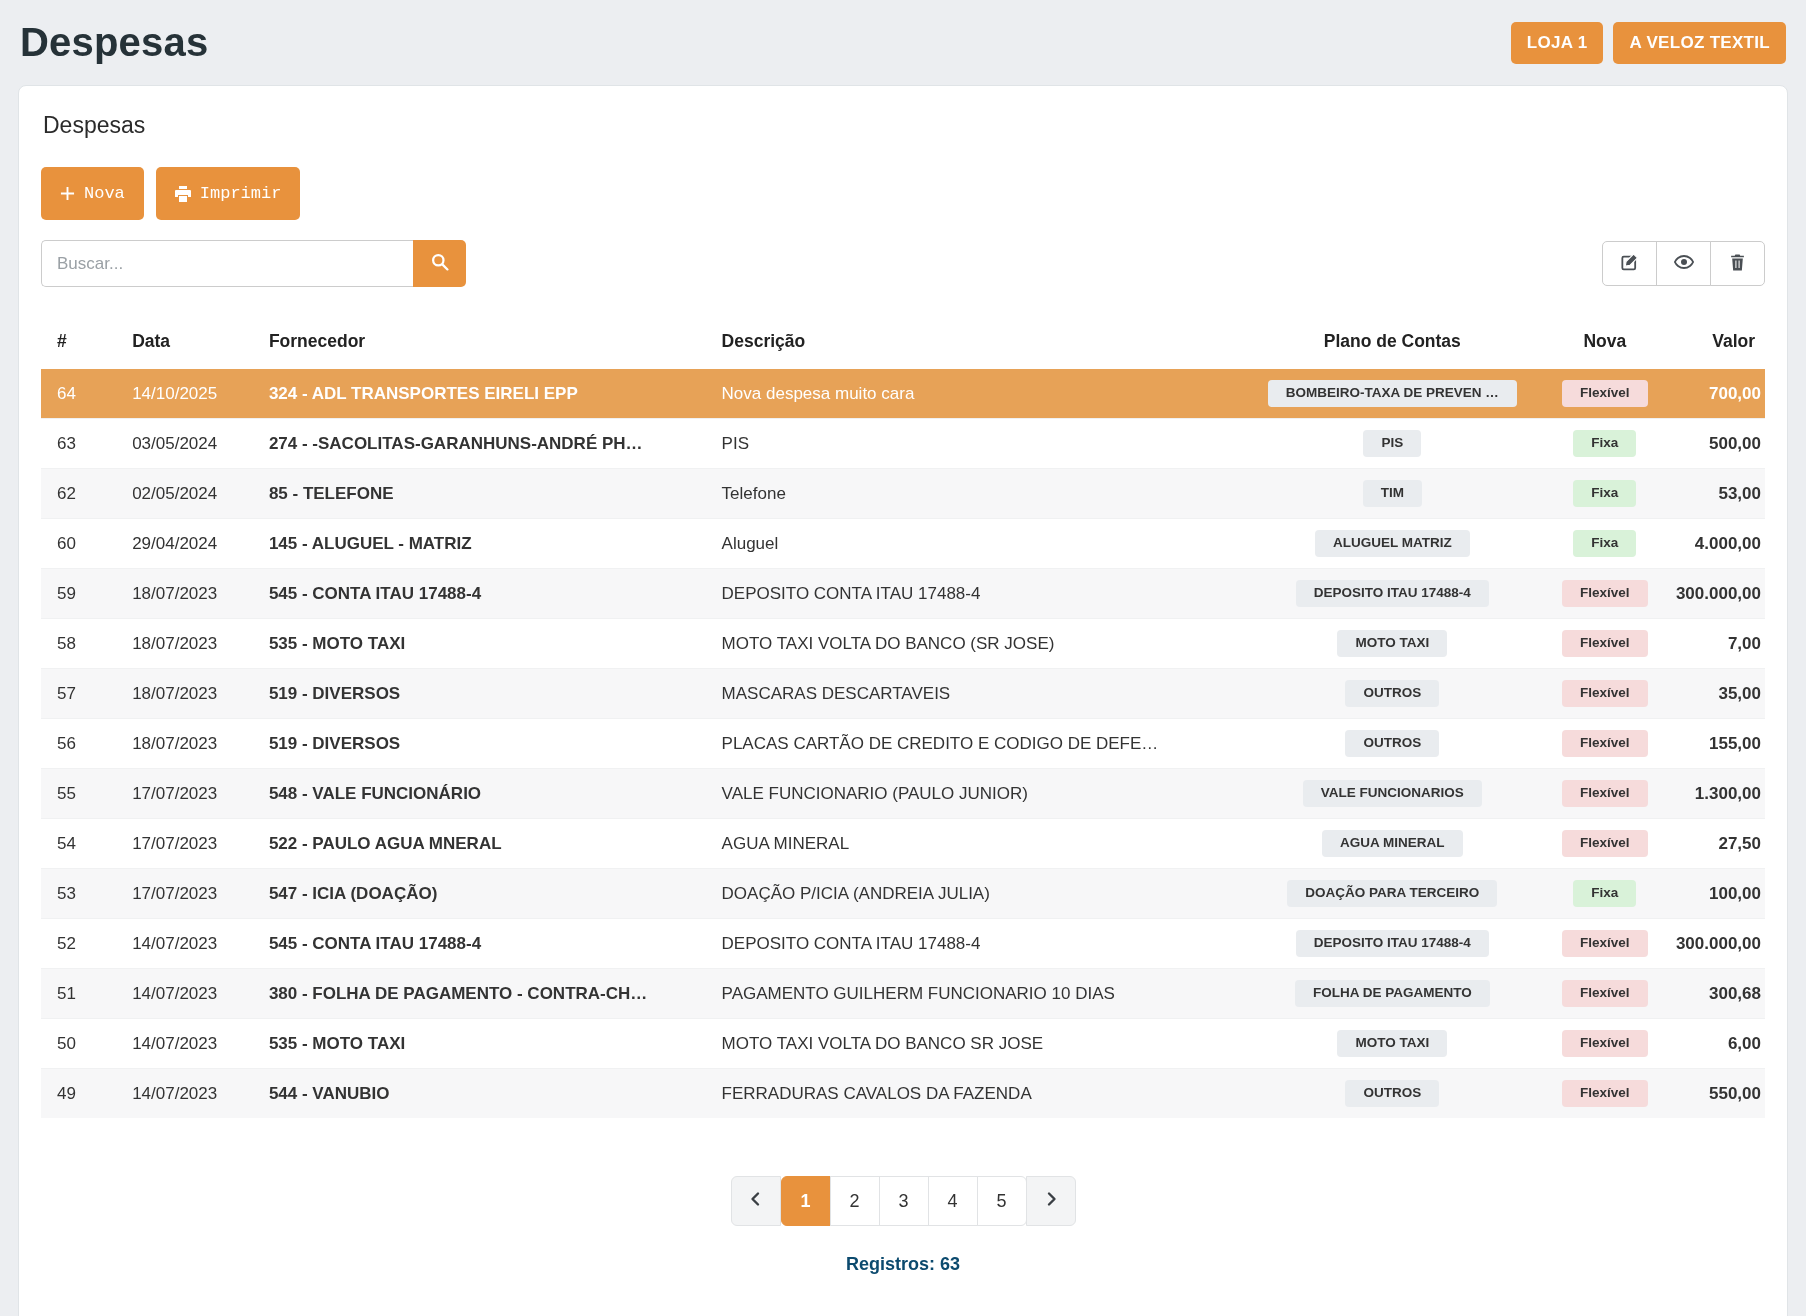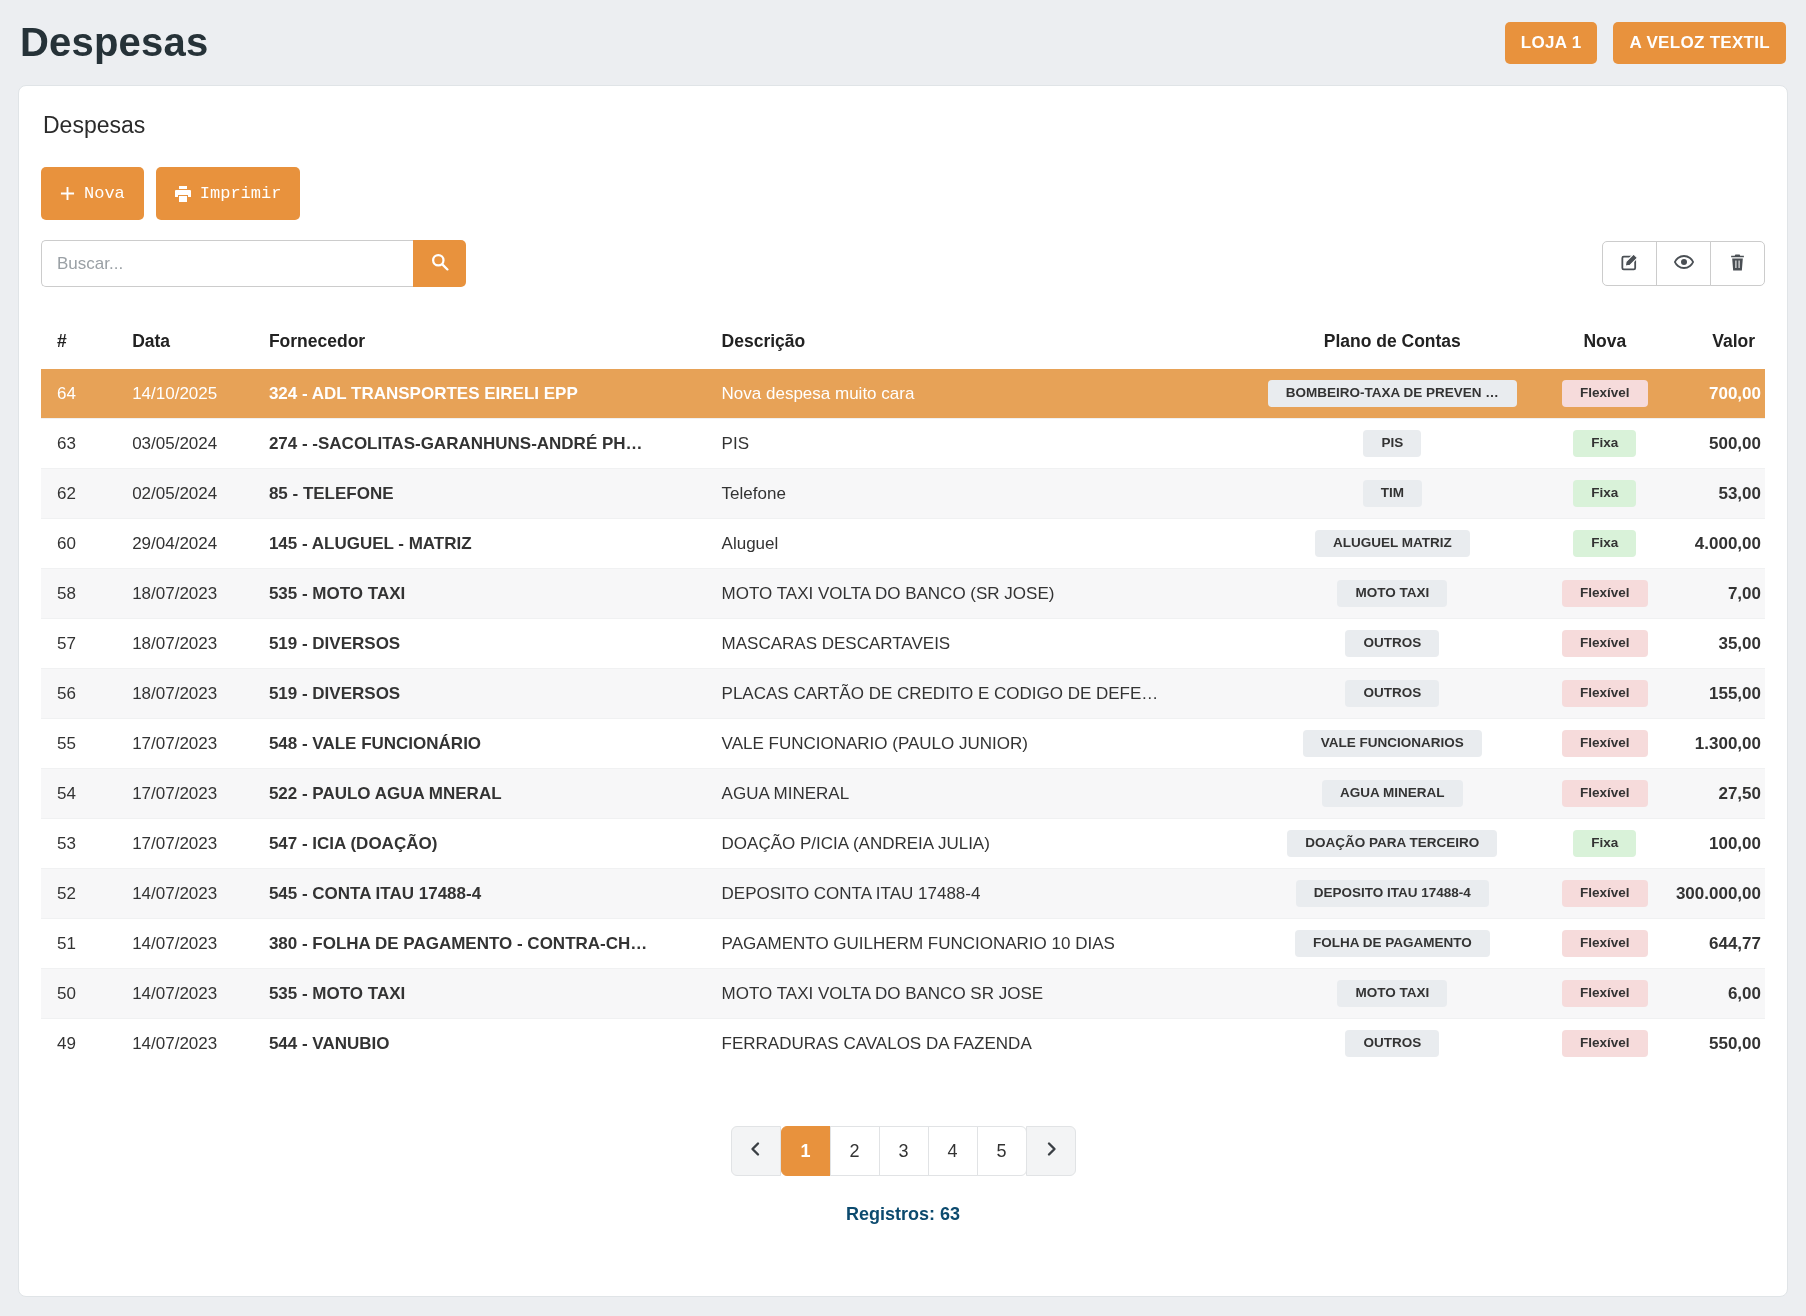--- a/index.html
+++ b/index.html
@@ -6,21 +6,21 @@
   body{
     background:#eceef1;
     font-family:"Liberation Sans", sans-serif;
     color:#333;
     width:1806px;
   }
   .page{box-sizing:border-box;width:1806px;min-height:1316px;padding:16px 18px 16px;}
   
   .topbar{display:flex;justify-content:space-between;align-items:center;padding:4px 2px 10px;}
   .page-title{font-size:40px;font-weight:700;color:#263238;margin:0;letter-spacing:.2px;}
-  .topbar-buttons{display:flex;gap:16px;padding-left:31px;}
+  .topbar-buttons{display:flex;gap:10px;padding-left:31px;}
   .btn-top{
     background:#e8923d;color:#fff;border:none;border-radius:5px;
     font-family:inherit;font-size:17px;font-weight:700;letter-spacing:.3px;
     padding:11px 16px;cursor:pointer;
   }
   
   .card{
     background:#fff;border:1px solid #e0e4e7;border-radius:8px;
     margin-top:10px;padding:22px 22px 64px;box-sizing:border-box;min-height:1212px;
   }
@@ -233,20 +233,33 @@
     <td class="col-desc">Aluguel</td>
     <td class="col-account">
       <span class="badge">ALUGUEL MATRIZ</span>
     </td>
     <td class="col-type">
       <span class="badge badge-fixa">Fixa</span>
     </td>
     <td class="col-value">4.000,00</td>
   </tr>
           <tr>
+    <td class="col-id">59</td>
+    <td class="col-date">18/07/2023</td>
+    <td class="col-supplier">545 - CONTA ITAU 17488-4</td>
+    <td class="col-desc">DEPOSITO CONTA ITAU 17488-4</td>
+    <td class="col-account">
+      <span class="badge">DEPOSITO ITAU 17488-4</span>
+    </td>
+    <td class="col-type">
+      <span class="badge badge-flex">Flexível</span>
+    </td>
+    <td class="col-value">300.000,00</td>
+  </tr>
+          <tr>
     <td class="col-id">58</td>
     <td class="col-date">18/07/2023</td>
     <td class="col-supplier">535 - MOTO TAXI</td>
     <td class="col-desc">MOTO TAXI VOLTA DO BANCO (SR JOSE)</td>
     <td class="col-account">
       <span class="badge">MOTO TAXI</span>
     </td>
     <td class="col-type">
       <span class="badge badge-flex">Flexível</span>
     </td>
@@ -334,21 +347,21 @@
     <td class="col-id">51</td>
     <td class="col-date">14/07/2023</td>
     <td class="col-supplier">380 - FOLHA DE PAGAMENTO - CONTRA-CH…</td>
     <td class="col-desc">PAGAMENTO GUILHERM FUNCIONARIO 10 DIAS</td>
     <td class="col-account">
       <span class="badge">FOLHA DE PAGAMENTO</span>
     </td>
     <td class="col-type">
       <span class="badge badge-flex">Flexível</span>
     </td>
-    <td class="col-value">644,77</td>
+    <td class="col-value">300,68</td>
   </tr>
           <tr>
     <td class="col-id">50</td>
     <td class="col-date">14/07/2023</td>
     <td class="col-supplier">535 - MOTO TAXI</td>
     <td class="col-desc">MOTO TAXI VOLTA DO BANCO SR JOSE</td>
     <td class="col-account">
       <span class="badge">MOTO TAXI</span>
     </td>
     <td class="col-type">

